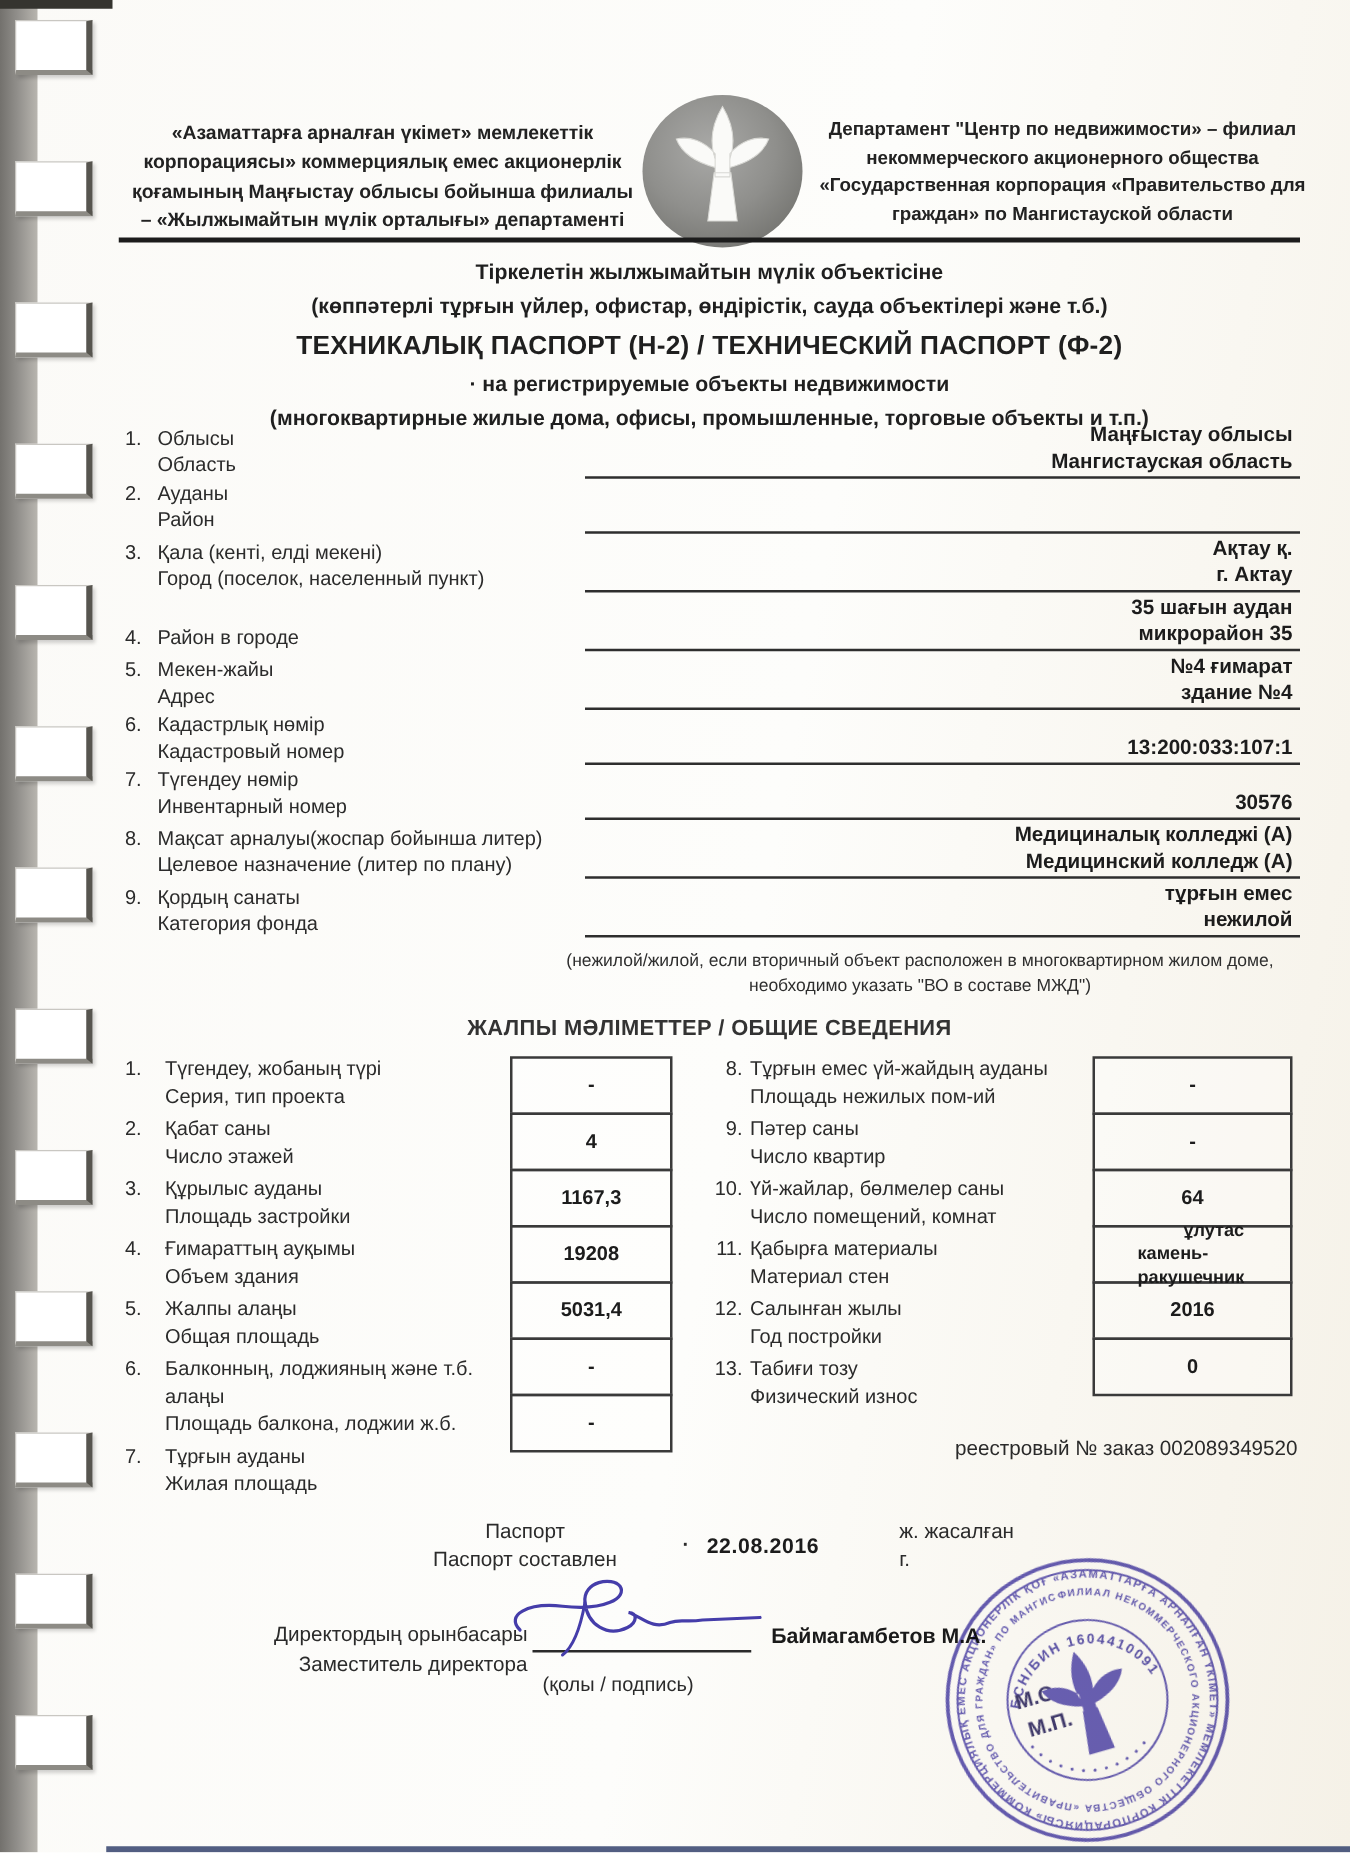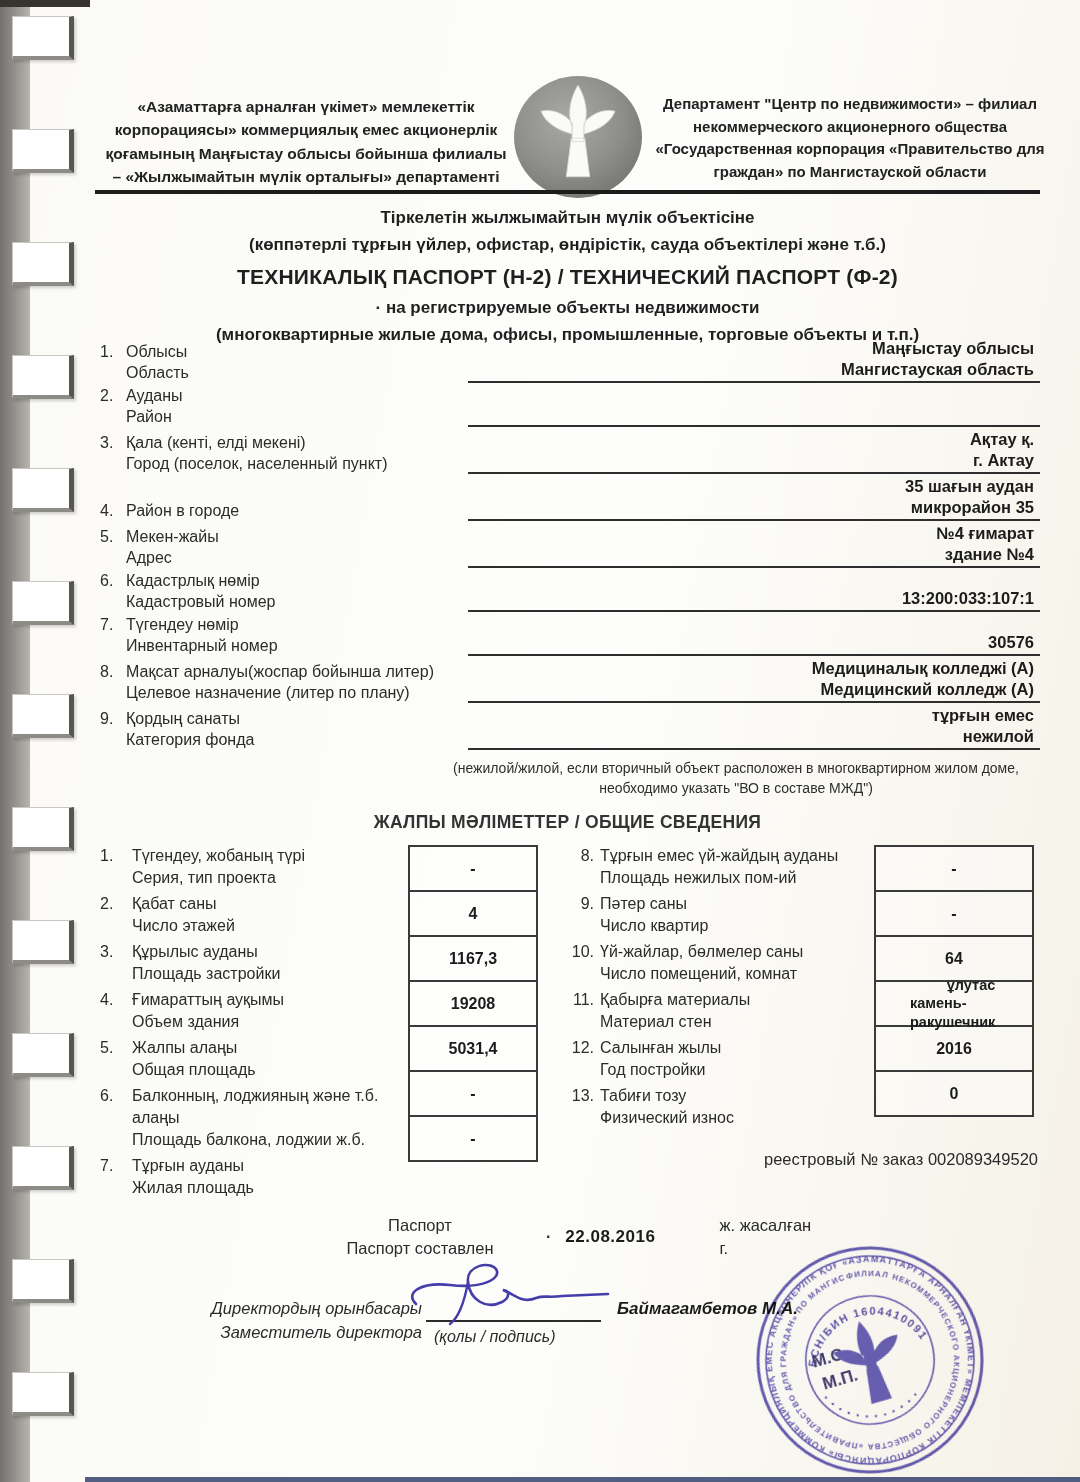--- a/index.html
+++ b/index.html
@@ -66,25 +66,25 @@
   .registry { position:absolute; left:560px; top:1150px; width:478px; text-align:right; font-size:16.5px; color:#2a2a2a; }
 
   
   .passport-row { position:absolute; left:300px; top:1214px; width:560px; display:flex; align-items:center; }
   .pblock { width:240px; text-align:center; font-size:16.5px; line-height:23px; }
   .psep { margin:0 14px 0 6px; font-weight:bold; }
   .pdate { font-weight:bold; font-size:17px; letter-spacing:.5px; color:#1c1c1c; }
   .psuffix { margin-left:64px; font-size:16.5px; line-height:23px; }
 
   
-  .sign-row { position:absolute; left:180px; top:1296px; display:flex;font-style:italic; }
+  .sign-row { position:absolute; left:180px; top:1296px; display:flex; }
   .slab { width:242px; text-align:right; font-size:16.5px; line-height:24px; }
   .sigarea { width:175px; position:relative; margin-left:4px; }
   .sigline { height:26px; border-bottom:2px solid #2b2b2b; }
-  .sighint { font-size:16px; padding:6px 0 0 8px; white-space:nowrap; }
+  .sighint { font-size:16px; padding:18px 0 0 8px; white-space:nowrap; }
   .sig { position:absolute; left:-28px; top:-44px; z-index:4; pointer-events:none; }
   .signer { font-weight:bold; font-size:17px; margin-left:16px; padding-top:3px; color:#1a1a1a; white-space:nowrap; }
 
   
   .stamp { position:absolute; left:750px; top:1240px; width:240px; height:240px;
            transform:rotate(-16deg); opacity:.93; mix-blend-mode:multiply; filter:blur(.2px); z-index:4; }
   .ring { fill:#5b51b3; letter-spacing:1.1px; font-weight:bold; }
   .bin  { fill:#4f46a8; letter-spacing:1.6px; }
   .dots { fill:#5b51b3; letter-spacing:2px; }
   .mo   { fill:#332d66; font-size:17px; font-weight:bold; }

